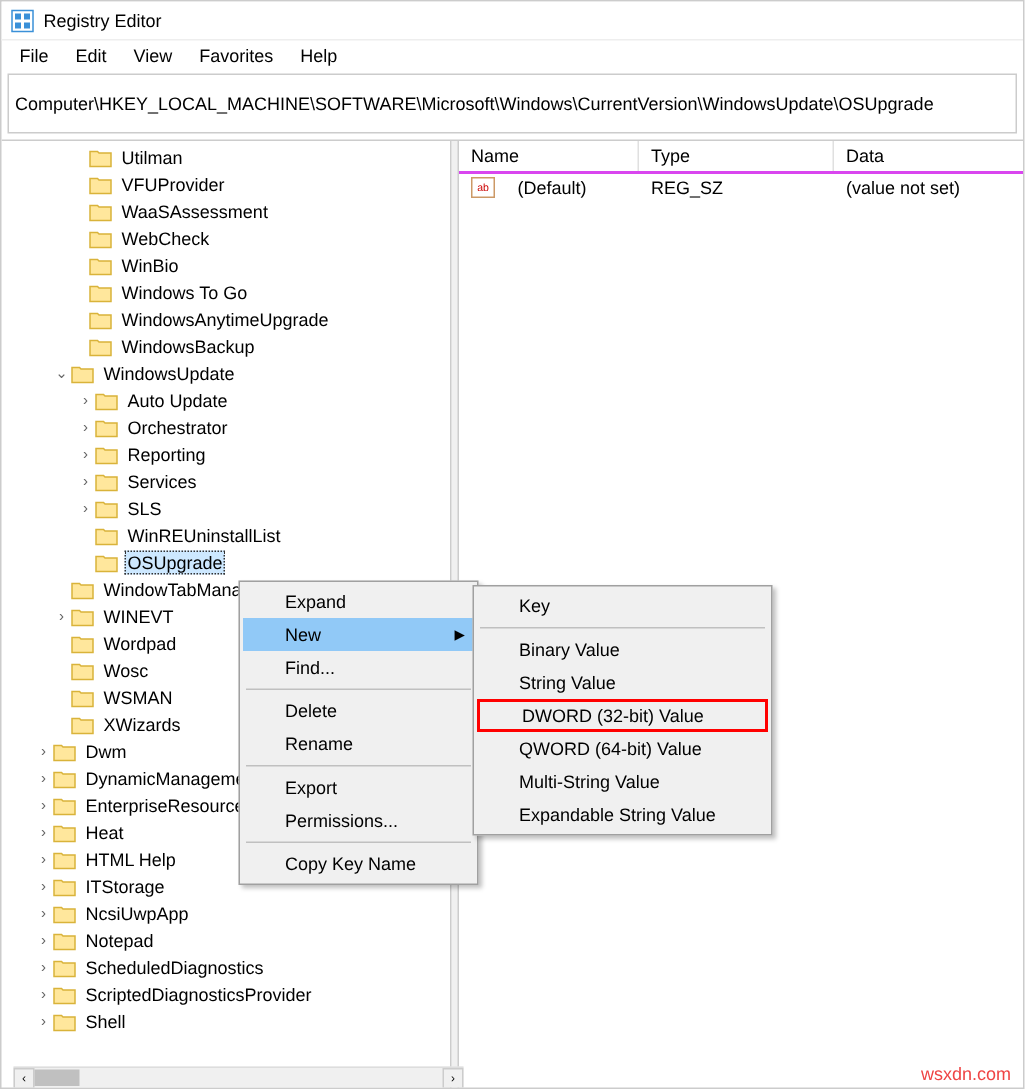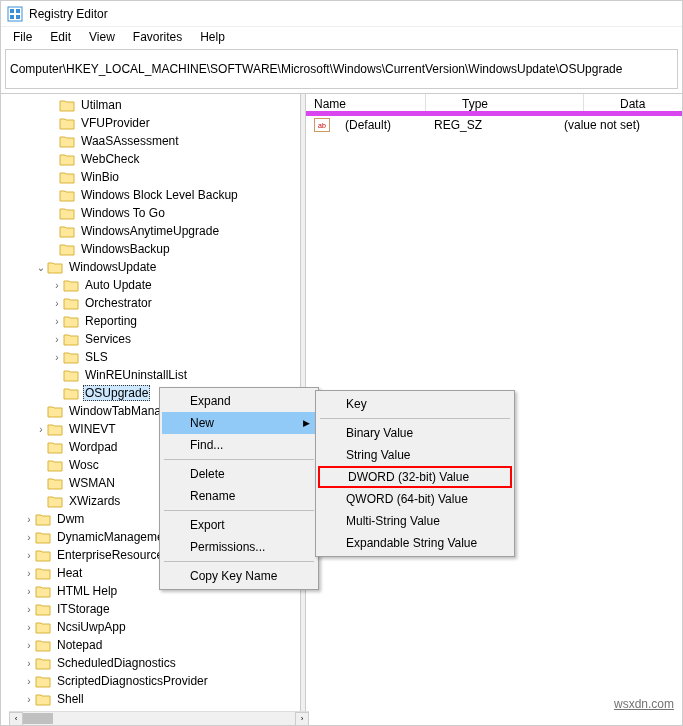--- a/index.html
+++ b/index.html
@@ -7,21 +7,21 @@
 .titlebar { height: 26px; background: #fff; display: flex; align-items: center; padding: 0 6px; border-bottom: 1px solid #eee; }
 .titlebar .icn { width: 16px; height: 16px; margin-right: 6px; display: inline-flex; }
 .title { font-size: 12px; }
 .menubar { height: 20px; display: flex; align-items: center; padding: 0 4px; gap: 2px; }
 .menubar .mi { padding: 1px 8px; cursor: default; }
 .addrbar { height: 40px; border: 1px solid #ccc; margin: 2px 4px 4px 4px; display:flex; align-items:center; padding:0 4px; font-size:12px; }
 .main { display:flex; height: calc(726px - 26px - 20px - 22px - 8px - 16px); border-top:1px solid #ccc; }
 .tree { width: 300px; overflow-x: auto; overflow-y: hidden; border-right: 1px solid #ccc; position: relative; padding: 2px 0 0 8px; }
 .splitter { width: 5px; background:#f0f0f0; cursor:ew-resize; border-right:1px solid #ccc; }
 .list { flex:1; position: relative; }
-.list-head { height:22px; border-bottom:5px solid #d946ef; display:flex;gap:28px; }
+.list-head { height:22px; border-bottom:2px solid #d946ef; display:flex; }
 .col { padding:3px 8px; border-right:1px solid #e0e0e0; font-size:12px; color:#000; }
 .col.name { width:120px; }
 .col.type { width:130px; }
 .col.data { flex:1; border-right:none;}
 .row { display:flex; height:18px; align-items:center; }
 .row .cell { padding:0 8px; font-size:12px; }
 .row .cell.name { width:120px; display:flex; align-items:center; gap:15px; }
 .row .cell.type { width:130px; }
 .row .cell.data { flex:1; }
 .row .ab { width:16px; height:14px; border:1px solid #c96; display:inline-flex; align-items:center; justify-content:center; font-size:7px; color:#c00; background:#fff; }
@@ -36,21 +36,21 @@
 .ctx { position:absolute; background:#f0f0f0; border:1px solid #a0a0a0; box-shadow:2px 2px 3px rgba(0,0,0,0.25); padding:2px; z-index:50; }
 .ctx .item { height:22px; display:flex; align-items:center; padding:0 30px 0 28px; font-size:12px; position:relative; cursor:default; white-space:nowrap;}
 .ctx .item.hover { background:#91c9f7; }
 .ctx .item .arrow { position:absolute; right:6px; font-size:9px; }
 .ctx .sep { height:1px; background:#c0c0c0; margin:3px 2px; }
 
 .submenu { position:absolute; left: calc(100% - 1px); top:18px; background:#f0f0f0; border:1px solid #a0a0a0; box-shadow:2px 2px 3px rgba(0,0,0,0.25); padding:2px; width:200px; }
 .submenu .sitem { height:22px; display:flex; align-items:center; padding:0 8px 0 28px; font-size:12px;text-align:center;}
 .submenu .sep { height:1px; background:#c0c0c0; margin:3px 2px; }
 .highlight-box { border:2px solid #ff0000; }
-.watermark { position:absolute; right:8px; bottom:14px; font-size:12px; color:#737373; z-index:100;text-decoration:underline;}
+.watermark { position:absolute; right:8px; bottom:2px; font-size:12px; color:#ef4444; z-index:100;}
 svg { display:block; }
 </style>
 </head>
 <body>
 
 <div class="titlebar">
   <span class="icn">
     <svg width="16" height="16" viewBox="0 0 16 16">
         <rect x="1" y="1" width="14" height="14" fill="#fff" stroke="#3a90d8"></rect>
         <rect x="3" y="3" width="4" height="4" fill="#3a90d8"></rect>
@@ -121,29 +121,20 @@
         </span>
         <span class="lbl">WinBio</span>
       </div>
       <div class="node" style="padding-left:38px">
         <span class="exp"></span>
         <span class="ficon">
           <svg width="16" height="14" viewBox="0 0 16 14">
             <path class="folder" d="M1 3 h5 l1 1 h8 v9 h-14 z"></path>
           </svg>
         </span>
-        <span class="lbl">Windows Block Level Backup</span>
-      </div>
-      <div class="node" style="padding-left:38px">
-        <span class="exp"></span>
-        <span class="ficon">
-          <svg width="16" height="14" viewBox="0 0 16 14">
-            <path class="folder" d="M1 3 h5 l1 1 h8 v9 h-14 z"></path>
-          </svg>
-        </span>
         <span class="lbl">Windows To Go</span>
       </div>
       <div class="node" style="padding-left:38px">
         <span class="exp"></span>
         <span class="ficon">
           <svg width="16" height="14" viewBox="0 0 16 14">
             <path class="folder" d="M1 3 h5 l1 1 h8 v9 h-14 z"></path>
           </svg>
         </span>
         <span class="lbl">WindowsAnytimeUpgrade</span>

